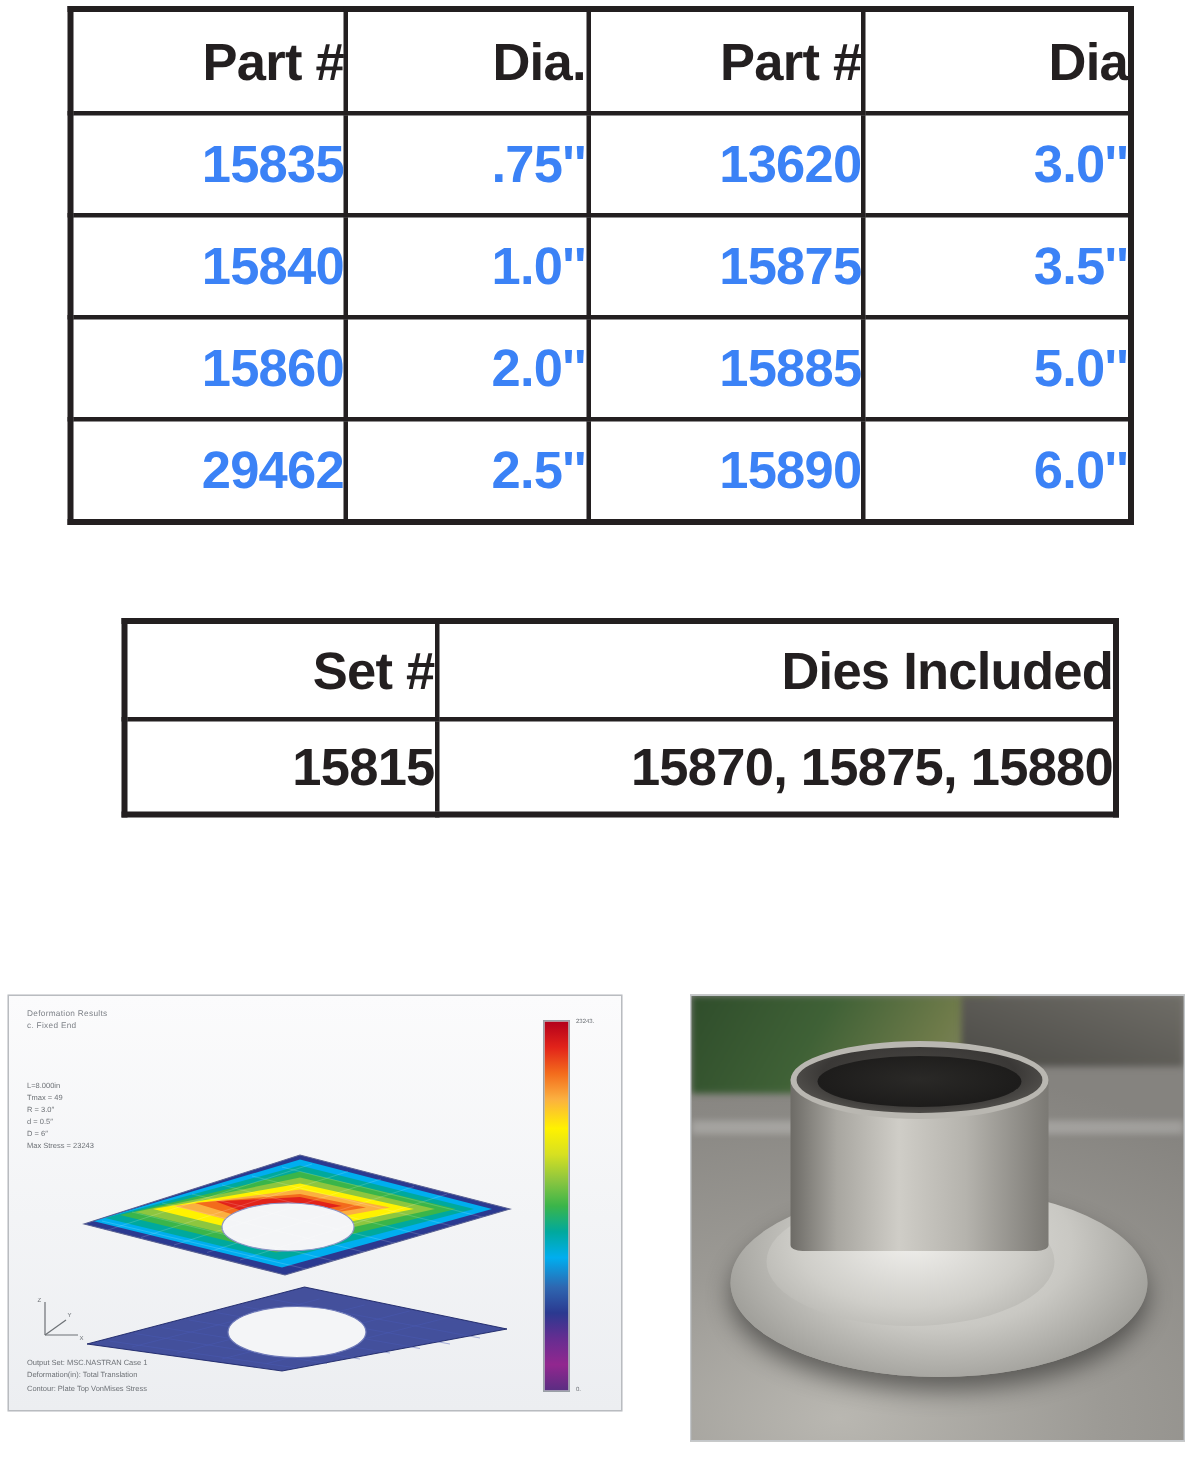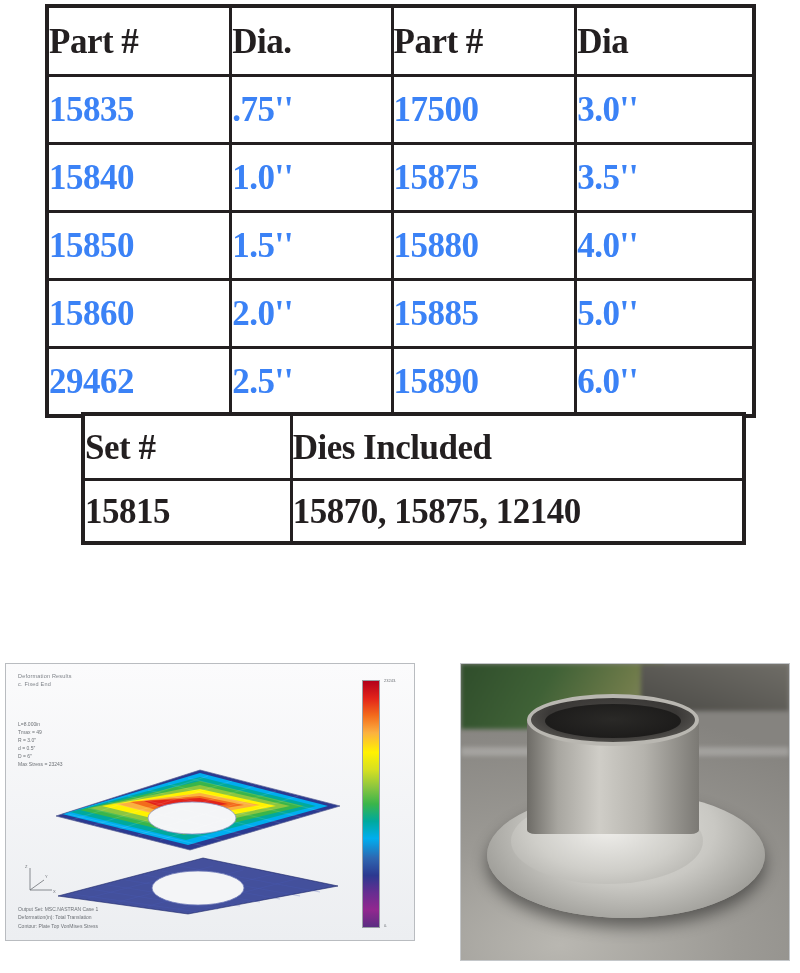--- a/index.html
+++ b/index.html
@@ -32,26 +32,25 @@
     border-collapse: collapse;
     width: 100%;
     background: #fff;
     table-layout: fixed;
   }
   table.grid.outer {
     border: 4px solid #231f20;
   }
   table.grid td, table.grid th {
     border: 3px solid #231f20;
-    text-align: left;
+    text-align: right;
     vertical-align: middle;
     font-weight: bold;
     padding: 0;
     line-height: 1.0;
-    font-family: Liberation Serif, serif;
   }
   .parts-table-wrap th {
     font-size: 35px;
     height: 66px;
     color: #231f20;
     letter-spacing: -0.5px;
   }
   .parts-table-wrap td {
     font-size: 35px;
     height: 65px;
@@ -287,34 +286,28 @@
           <th>Part #</th>
           <th>Dia.</th>
           <th>Part #</th>
           <th>Dia</th>
         </tr>
       </thead>
       <tbody>
         <tr>
           <td class="partnum">15835</td>
           <td>.75''</td>
-          <td class="partnum">17500</td>
+          <td class="partnum">13620</td>
           <td>3.0''</td>
         </tr>
         <tr>
           <td class="partnum">15840</td>
           <td>1.0''</td>
           <td class="partnum">15875</td>
           <td>3.5''</td>
-        </tr>
-        <tr>
-          <td class="partnum">15850</td>
-          <td>1.5''</td>
-          <td class="partnum">15880</td>
-          <td>4.0''</td>
         </tr>
         <tr>
           <td class="partnum">15860</td>
           <td>2.0''</td>
           <td class="partnum">15885</td>
           <td>5.0''</td>
         </tr>
         <tr>
           <td class="partnum">29462</td>
           <td>2.5''</td>
@@ -334,21 +327,21 @@
       <thead>
         <tr>
           <th>Set #</th>
           <th>Dies Included</th>
         </tr>
       </thead>
       <tbody>
         <tr class="row-short">
           <td class="partnum">15815</td>
           <td class="dies-cell">
-            <div>15870, 15875, 12140</div>
+            <div>15870, 15875, 15880</div>
           </td>
         </tr>
       </tbody>
     </table>
   </div>
 
   <div class="fea-panel">
     <div class="fea-inner">
 
       <div class="fea-title" style="white-space:pre-line;">Deformation Results

